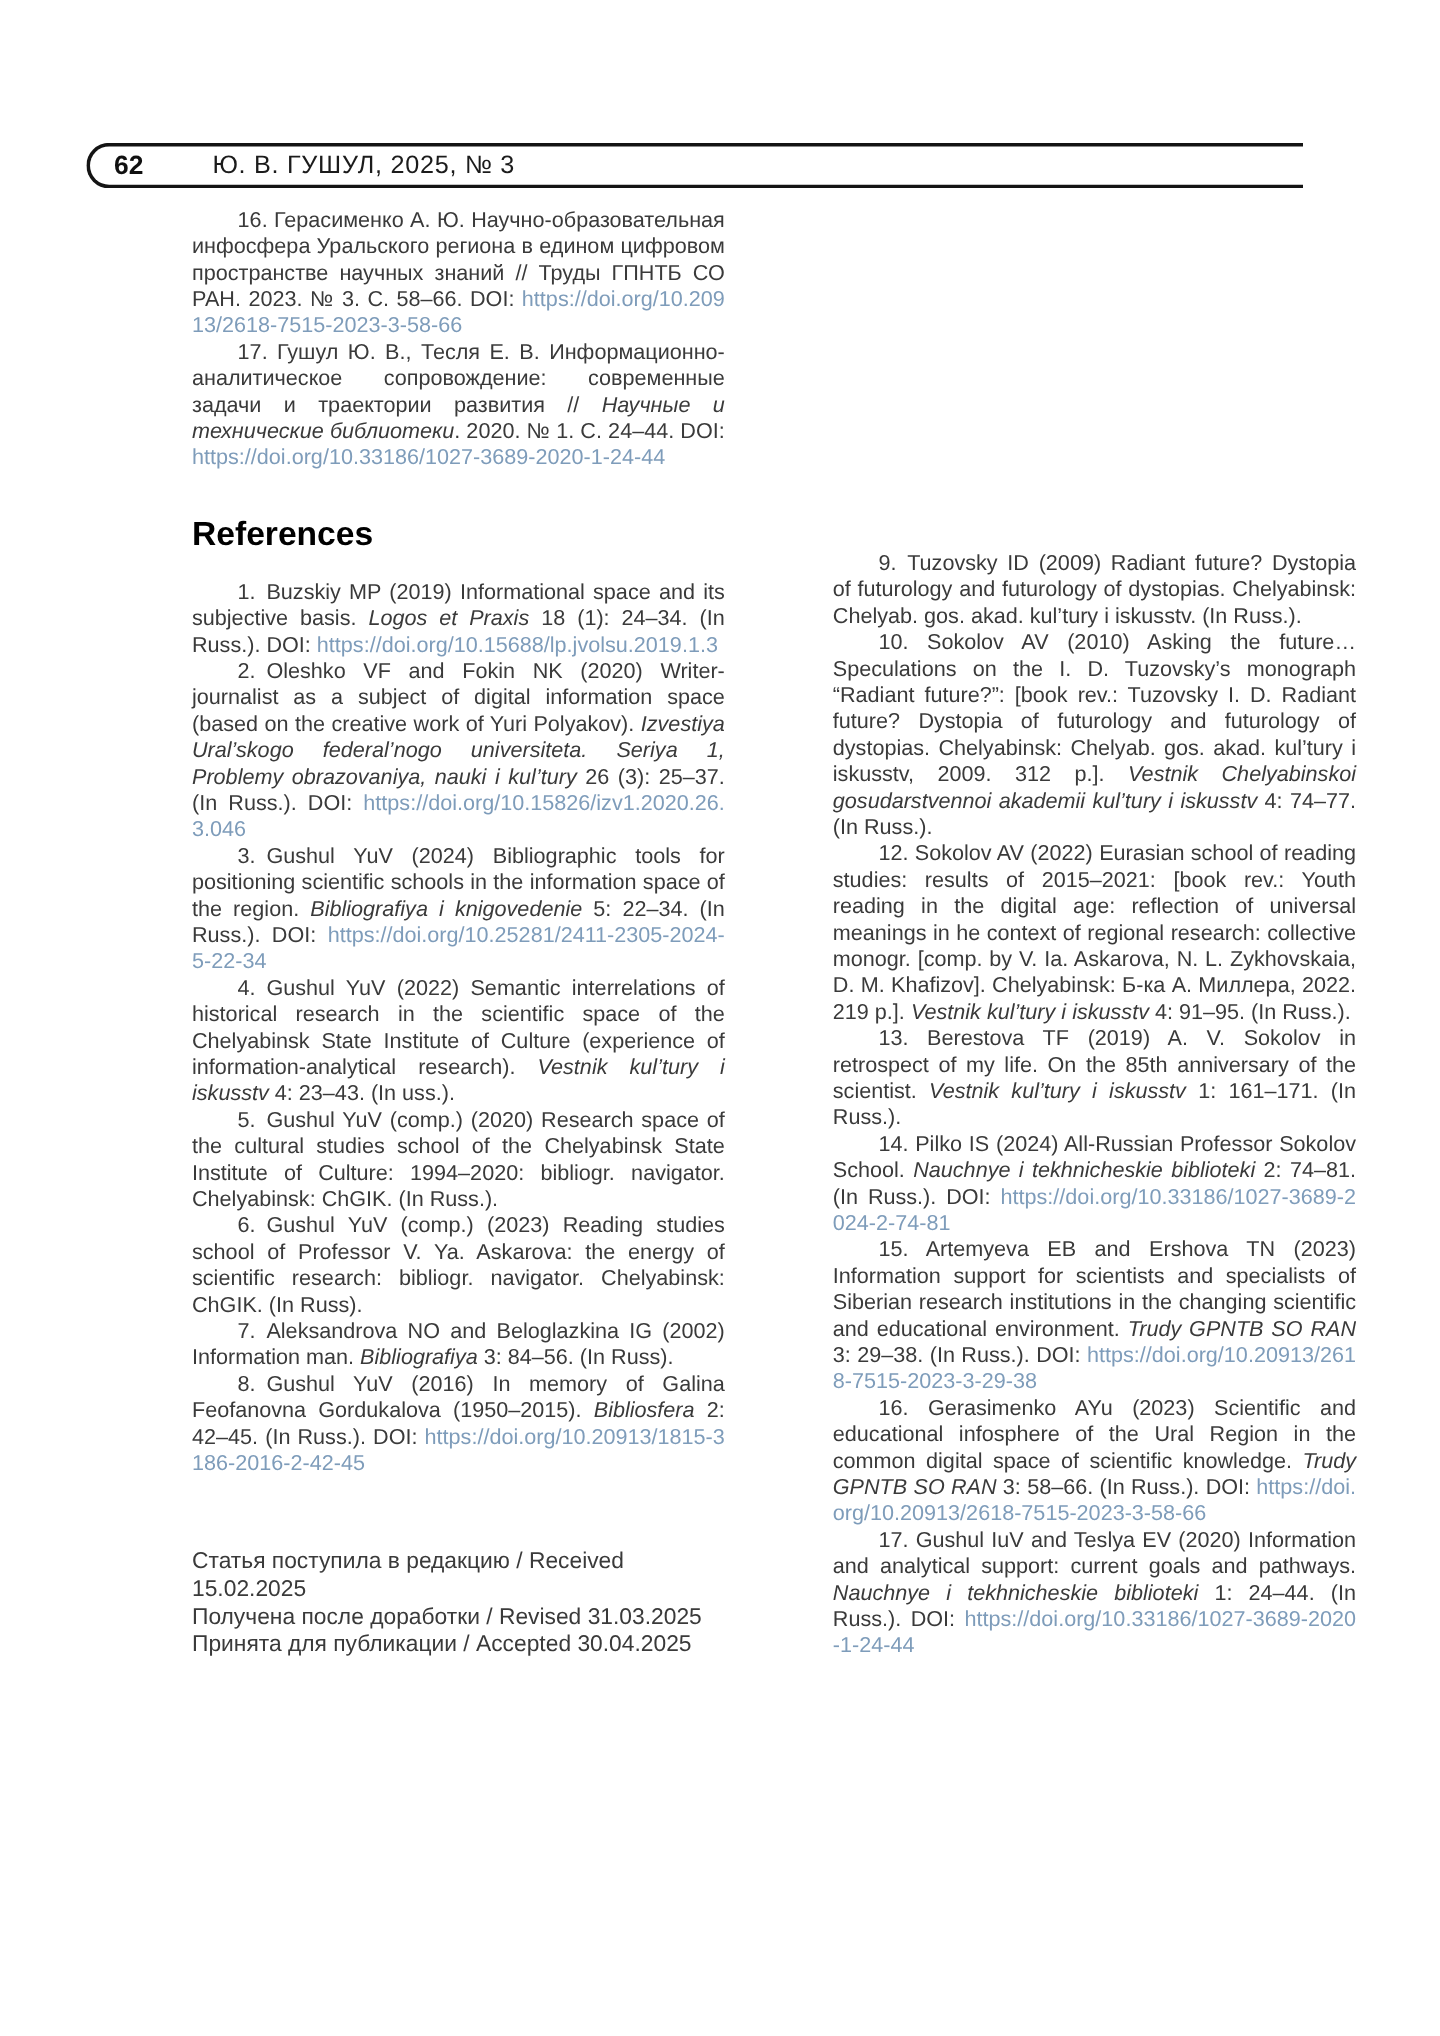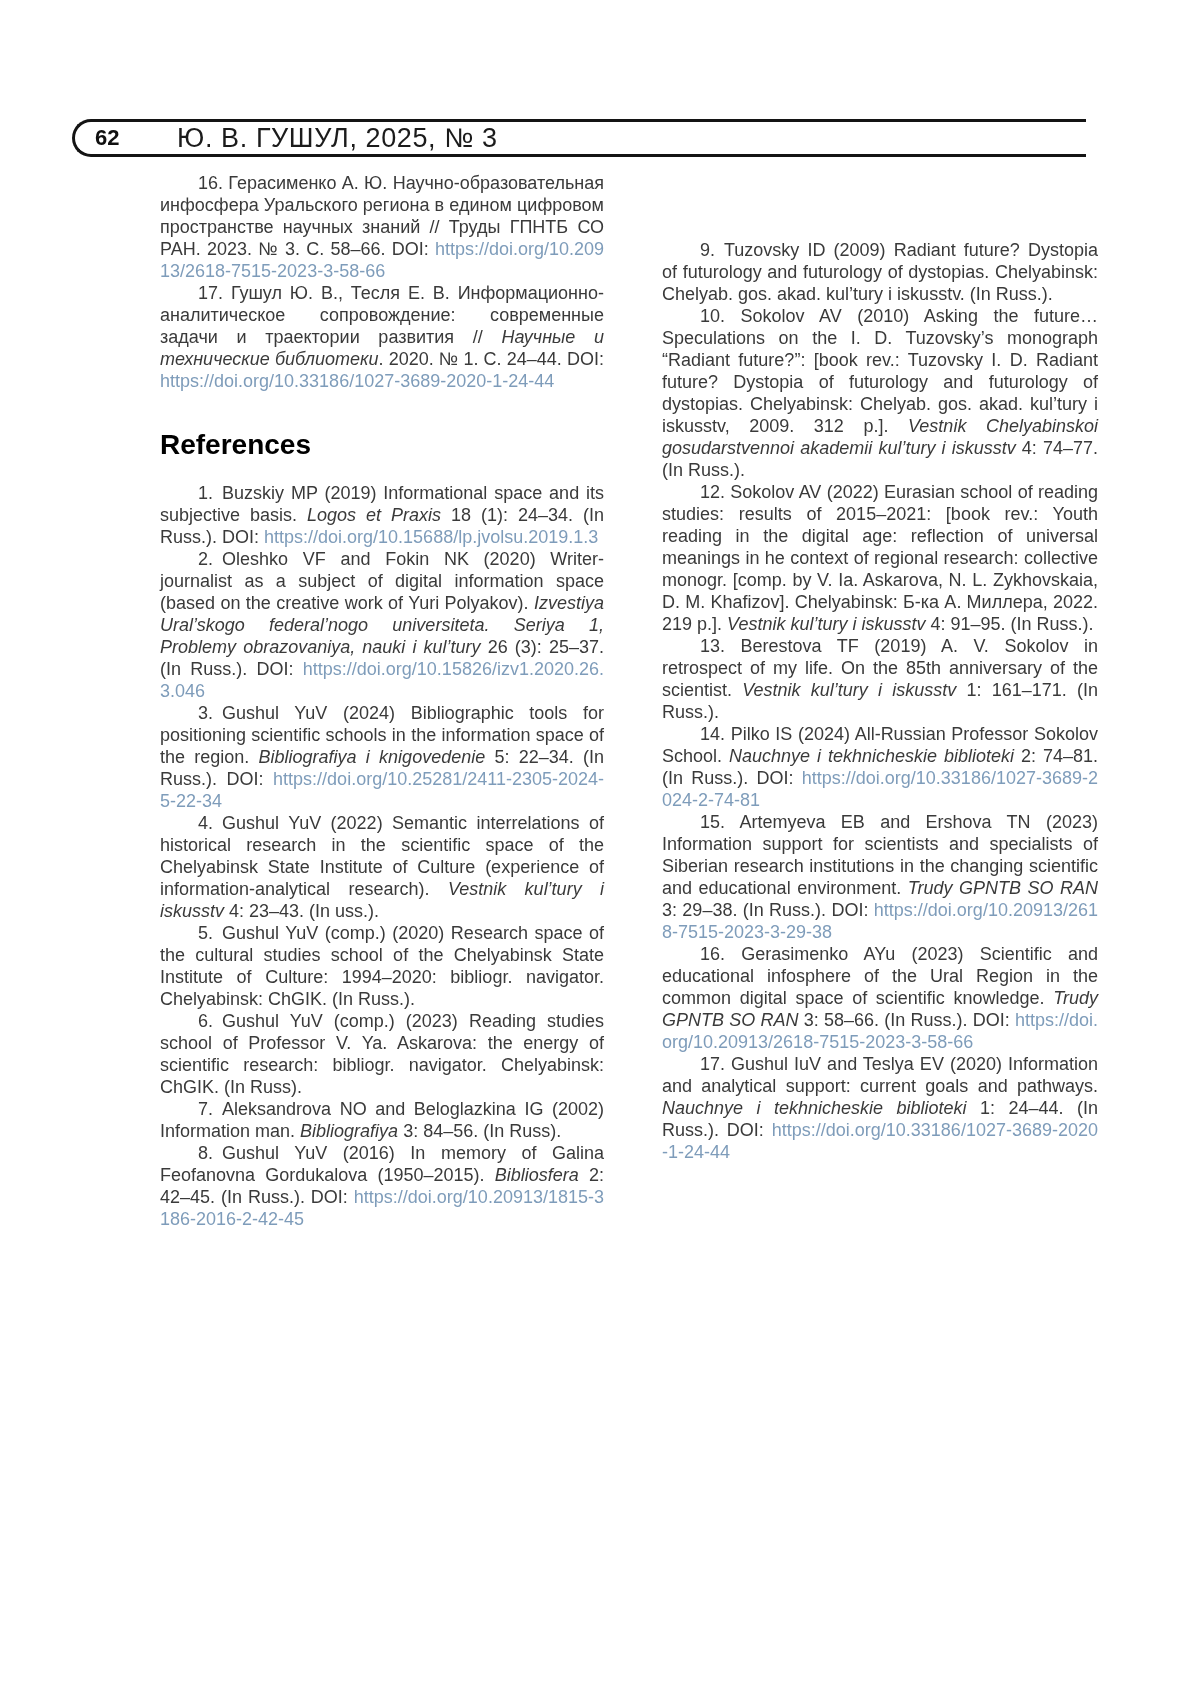--- a/index.html
+++ b/index.html
@@ -16,25 +16,25 @@
   
   .running-head{
     position:absolute;top:119px;left:72px;width:1014px;height:38px;
     box-sizing:border-box;border:3px solid var(--rule-color);border-right:none;
     border-radius:21px 0 0 21px;display:flex;align-items:center;background:#fff;
   }
   .page-num{
     font-size:22px;font-weight:700;color:#101010;margin-left:20px;min-width:42px;
   }
   .running-title{
-    font-size:27px;color:#1b1b1b;letter-spacing:0.6px;margin-left:40px;white-space:nowrap;
+    font-size:21px;color:#1b1b1b;letter-spacing:0.6px;margin-left:40px;white-space:nowrap;
   }
   
   .columns{
-    position:absolute;top:172px;left:160px;display:flex;gap:32px;align-items:center;
+    position:absolute;top:172px;left:160px;display:flex;gap:64px;align-items:flex-end;
   }
   .col-left{width:444px;}
   .col-right{width:436px;margin-left:26px;}
   p.ref{
     margin:0;font-size:18px;line-height:22px;text-align:justify;text-indent:38px;
     color:var(--text-color);
   }
   p.ref em{font-style:italic;}
   a.doi-link{color:var(--link-color);text-decoration:none;word-break:break-all;}
   .refs-heading{
@@ -64,20 +64,25 @@
     <div id="en-refs-left">
         <p class="ref"><span>1. Buzskiy MP (2019) Informational space and its subjective basis. </span><em>Logos et Praxis</em><span> 18 (1): 24–34. (In Russ.). DOI: </span><a href="#" class="doi-link">https://doi.org/10.15688/lp.jvolsu.2019.1.3</a></p>
         <p class="ref"><span>2. Oleshko VF and Fokin NK (2020) Writer-journalist as a subject of digital information space (based on the creative work of Yuri Polyakov). </span><em>Izvestiya Ural’skogo federal’nogo universiteta. Seriya 1, Problemy obrazovaniya, nauki i kul’tury</em><span> 26 (3): 25–37. (In Russ.). DOI: </span><a href="#" class="doi-link">https://doi.org/10.15826/izv1.2020.26.3.046</a></p>
         <p class="ref"><span>3. Gushul YuV (2024) Bibliographic tools for positioning scientific schools in the information space of the region. </span><em>Bibliografiya i knigovedenie</em><span> 5: 22–34. (In Russ.). DOI: </span><a href="#" class="doi-link">https://doi.org/10.25281/2411-2305-2024-5-22-34</a></p>
         <p class="ref"><span>4. Gushul YuV (2022) Semantic interrelations of historical research in the scientific space of the Chelyabinsk State Institute of Culture (experience of information-analytical research). </span><em>Vestnik kul’tury i iskusstv</em><span> 4: 23–43. (In uss.).</span></p>
         <p class="ref"><span>5. Gushul YuV (comp.) (2020) Research space of the cultural studies school of the Chelyabinsk State Institute of Culture: 1994–2020: bibliogr. navigator. Chelyabinsk: ChGIK. (In Russ.).</span></p>
         <p class="ref"><span>6. Gushul YuV (comp.) (2023) Reading studies school of Professor V. Ya. Askarova: the energy of scientific research: bibliogr. navigator. Chelyabinsk: ChGIK. (In Russ).</span></p>
         <p class="ref"><span>7. Aleksandrova NO and Beloglazkina IG (2002) Information man. </span><em>Bibliografiya</em><span> 3: 84–56. (In Russ).</span></p>
         <p class="ref"><span>8. Gushul YuV (2016) In memory of Galina Feofanovna Gordukalova (1950–2015). </span><em>Bibliosfera</em><span> 2: 42–45. (In Russ.). DOI: </span><a href="#" class="doi-link">https://doi.org/10.20913/1815-3186-2016-2-42-45</a></p>
       </div>
+    <div class="dates" id="dates">
+        <div>Статья поступила в редакцию / Received 15.02.2025</div>
+        <div>Получена после доработки / Revised 31.03.2025</div>
+        <div>Принята для публикации / Accepted 30.04.2025</div>
+      </div>
   </div>
   <div class="col col-right">
     <div id="en-refs-right">
         <p class="ref"><span>9. Tuzovsky ID (2009) Radiant future? Dystopia of futurology and futurology of dystopias. Chelyabinsk: Chelyab. gos. akad. kul’tury i iskusstv. (In Russ.).</span></p>
         <p class="ref"><span>10. Sokolov AV (2010) Asking the future… Speculations on the I. D. Tuzovsky’s monograph “Radiant future?”: [book rev.: Tuzovsky I. D. Radiant future? Dystopia of futurology and futurology of dystopias. Chelyabinsk: Chelyab. gos. akad. kul’tury i iskusstv, 2009. 312 p.]. </span><em>Vestnik Chelyabinskoi gosudarstvennoi akademii kul’tury i iskusstv</em><span> 4: 74–77. (In Russ.).</span></p>
         <p class="ref"><span>12. Sokolov AV (2022) Eurasian school of reading studies: results of 2015–2021: [book rev.: Youth reading in the digital age: reflection of universal meanings in he context of regional research: collective monogr. [comp. by V. Ia. Askarova, N. L. Zykhovskaia, D. M. Khafizov]. Chelyabinsk: Б-ка А. Миллера, 2022. 219 p.]. </span><em>Vestnik kul’tury i iskusstv</em><span> 4: 91–95. (In Russ.).</span></p>
         <p class="ref"><span>13. Berestova TF (2019) A. V. Sokolov in retrospect of my life. On the 85th anniversary of the scientist. </span><em>Vestnik kul’tury i iskusstv</em><span> 1: 161–171. (In Russ.).</span></p>
         <p class="ref"><span>14. Pilko IS (2024) All-Russian Professor Sokolov School. </span><em>Nauchnye i tekhnicheskie biblioteki</em><span> 2: 74–81. (In Russ.). DOI: </span><a href="#" class="doi-link">https://doi.org/10.33186/1027-3689-2024-2-74-81</a></p>
         <p class="ref"><span>15. Artemyeva EB and Ershova TN (2023) Information support for scientists and specialists of Siberian research institutions in the changing scientific and educational environment. </span><em>Trudy GPNTB SO RAN</em><span> 3: 29–38. (In Russ.). DOI: </span><a href="#" class="doi-link">https://doi.org/10.20913/2618-7515-2023-3-29-38</a></p>
         <p class="ref"><span>16. Gerasimenko AYu (2023) Scientific and educational infosphere of the Ural Region in the common digital space of scientific knowledge. </span><em>Trudy GPNTB SO RAN</em><span> 3: 58–66. (In Russ.). DOI: </span><a href="#" class="doi-link">https://doi.org/10.20913/2618-7515-2023-3-58-66</a></p>

